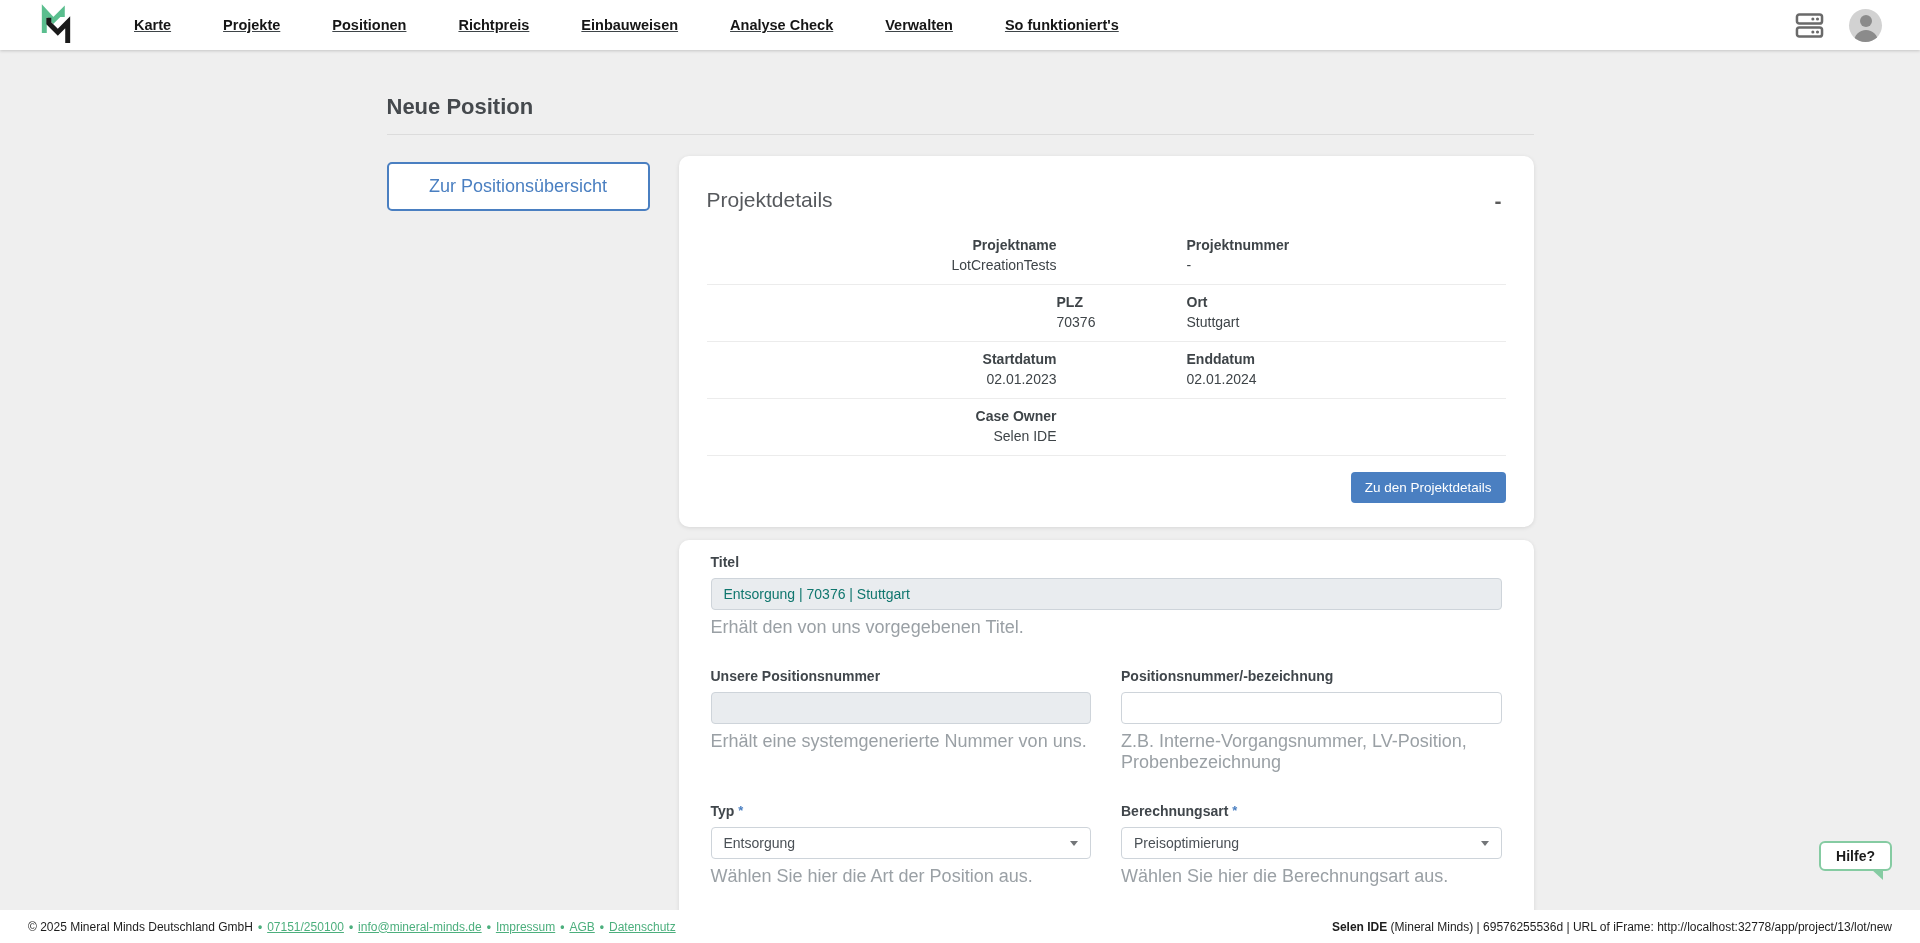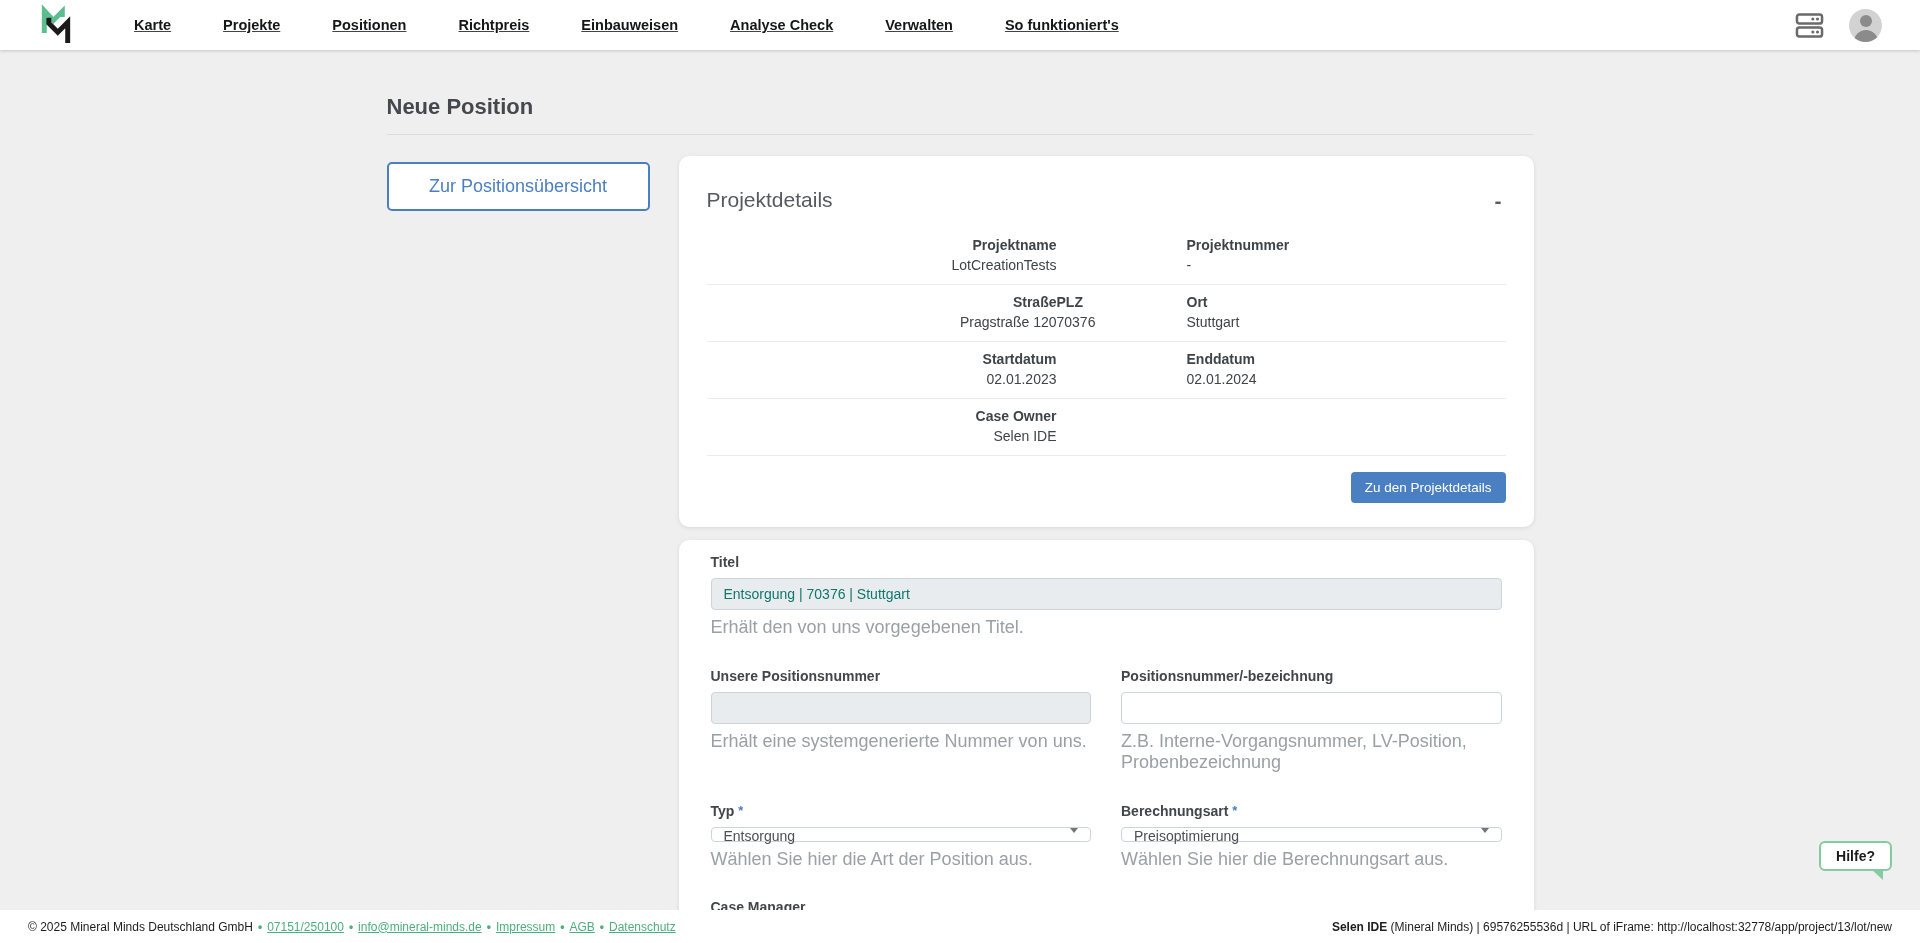--- a/index.html
+++ b/index.html
@@ -90,25 +90,25 @@
   .flabel { display: block; font-size: 14px; font-weight: 700; color: #40464b; margin-bottom: 8px; }
   .req { color: #4a7fc1; font-weight: 700; font-size: 13px; vertical-align: 1px; }
   .finput {
     width: 100%; height: 32px;
     border: 1px solid #ced4da; border-radius: 4px;
     background: #fff; padding: 0 12px;
     font-size: 14px; font-family: inherit; color: #4a5056;
   }
   .finput:disabled { background: #e9ecef; color: #0f766e; }
   .fselect {
-    width: 100%; height: 15px;
+    width: 100%; height: 32px;
     border: 1px solid #ced4da; border-radius: 4px;
     background: #fff; padding: 0 12px;
     font-size: 14px; color: #4a5056;
-    display: flex; align-items: flex-start; justify-content: space-between;
+    display: flex; align-items: center; justify-content: space-between;
     cursor: pointer;
   }
   .caret {
     width: 0; height: 0;
     border-left: 4.5px solid transparent; border-right: 4.5px solid transparent;
     border-top: 5.5px solid #737679;
   }
   .helper { margin-top: 7px; font-size: 18px; color: #9aa0a5; }
   .frow { display: grid; grid-template-columns: 1fr 1fr; column-gap: 30px; margin-top: 30px; }
   .frow2 { margin-top: 30px; }
@@ -193,24 +193,20 @@
             <div class="pd-label">Projektname</div>
             <div class="pd-value">LotCreationTests</div>
           </div>
           <div class="c3">
             <div class="pd-label">Projektnummer</div>
             <div class="pd-value">-</div>
           </div>
         </div>
 
         <div class="pd-row">
-          <div class="c1">
-            <div class="pd-label">Straße</div>
-            <div class="pd-value">Pragstraße 120</div>
-          </div>
           <div class="c2">
             <div class="pd-label">PLZ</div>
             <div class="pd-value">70376</div>
           </div>
           <div class="c3">
             <div class="pd-label">Ort</div>
             <div class="pd-value">Stuttgart</div>
           </div>
         </div>
 

